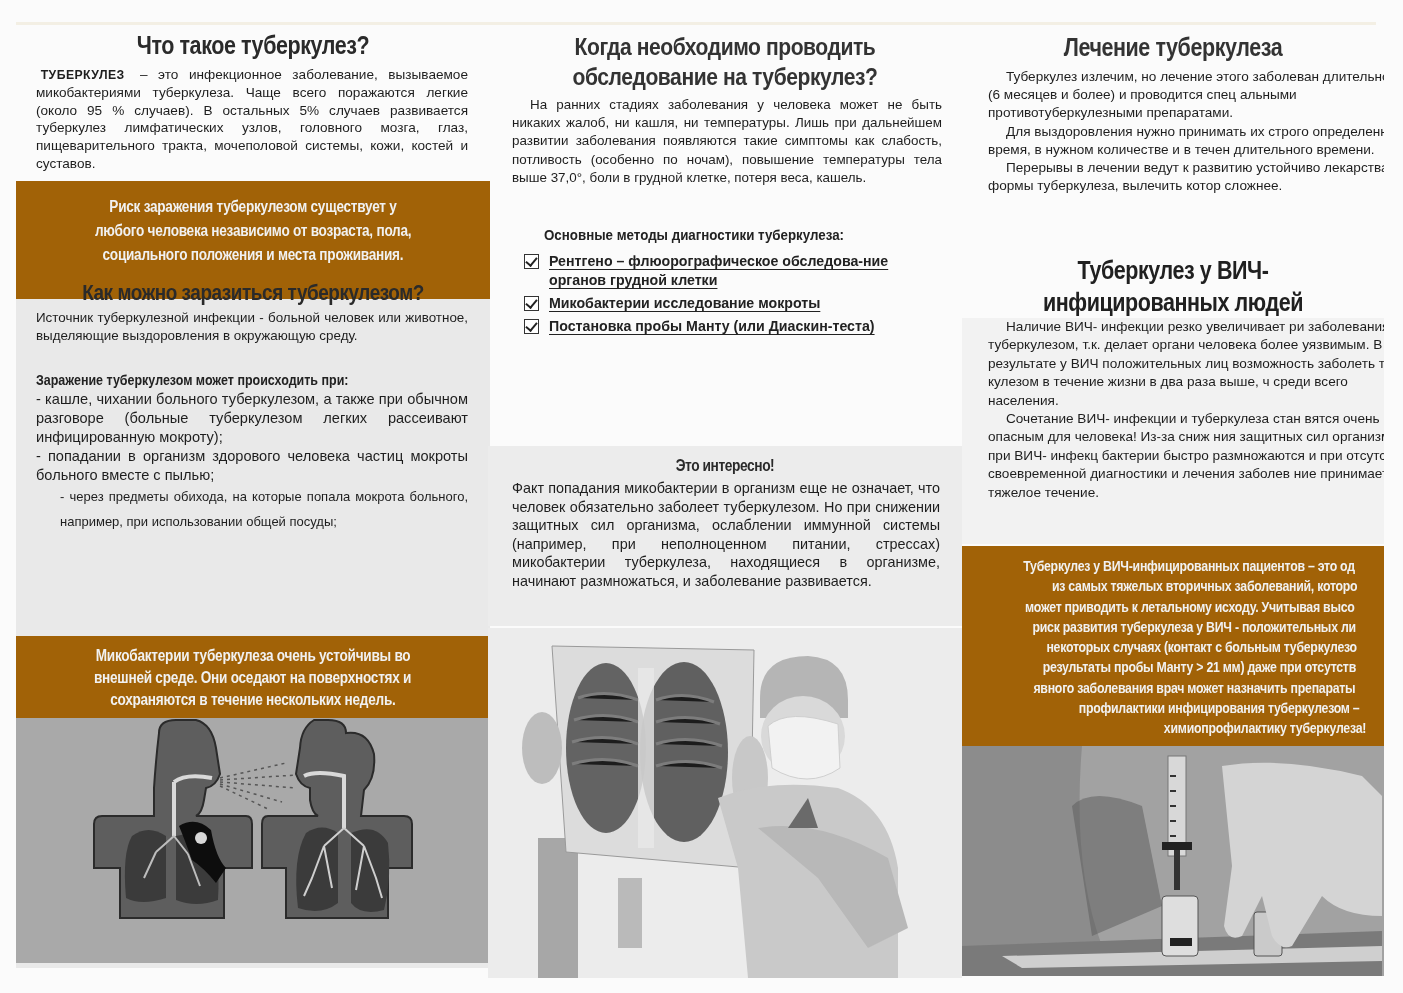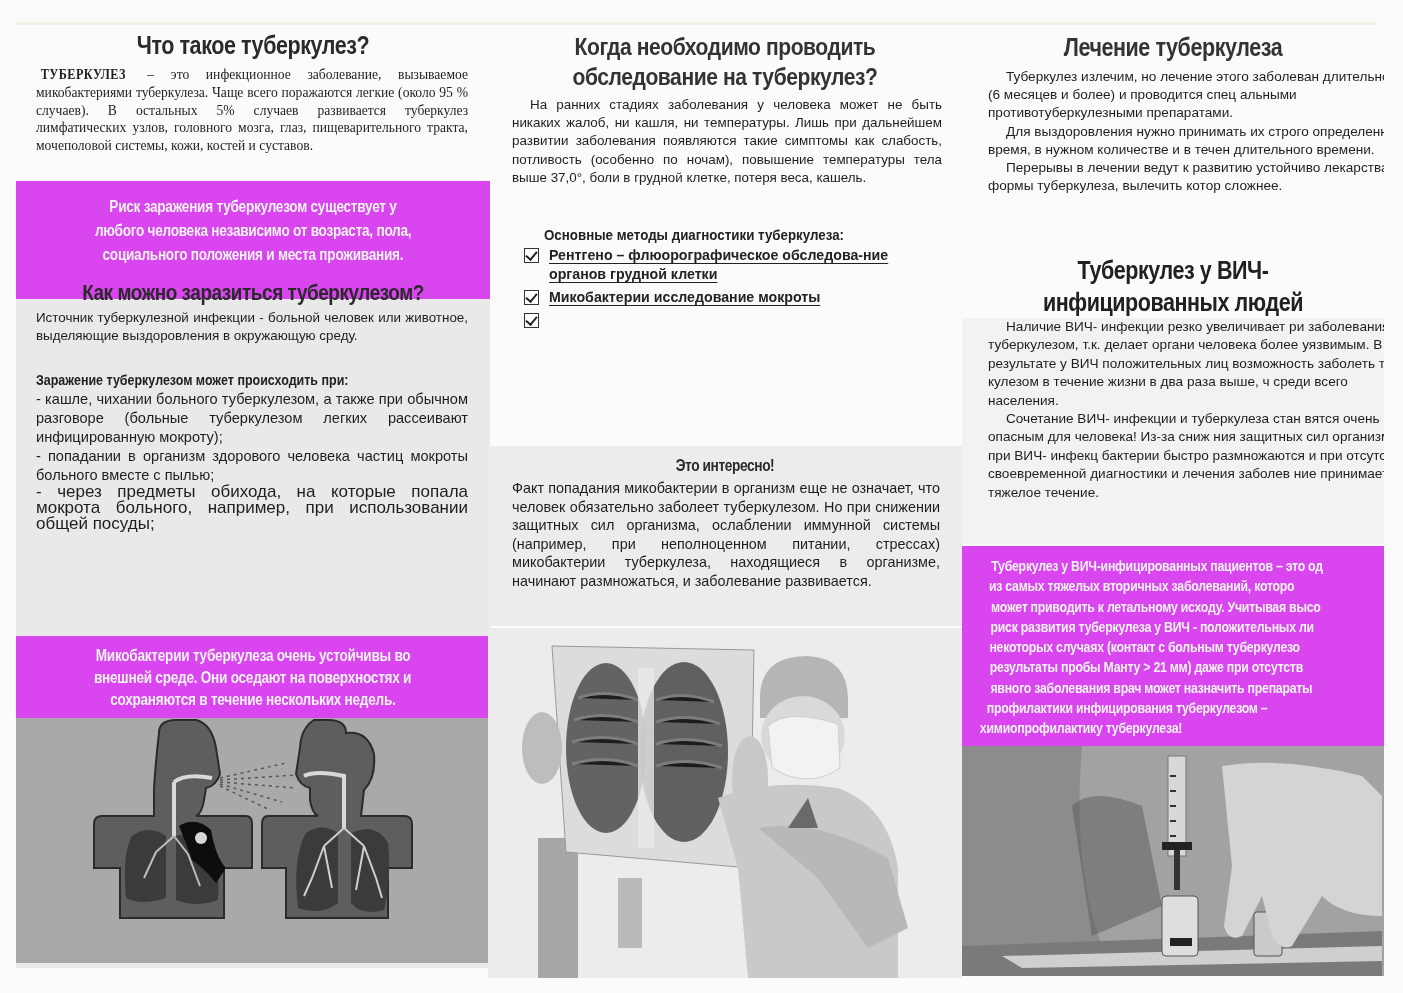--- a/index.html
+++ b/index.html
@@ -19,31 +19,31 @@
       font-weight: bold; text-align: center; color: #2a2a2a;
       letter-spacing: -0.5px; transform: scaleX(0.86); transform-origin: center;
       white-space: nowrap; line-height: 1.05;
     }
     .body-text { font-size: 14.2px; line-height: 18.2px; text-align: justify; color: #1e1e1e; }
     .body-text.narrow { font-size: 13.6px; line-height: 17.8px; }
     .indent { text-indent: 18px; }
     .lead-bold { font-weight: bold; letter-spacing: 0.5px; transform: scaleX(0.9); display: inline-block; }
 
     .banner {
-      background: #d946ef; color: #f1f1f1; font-weight: bold; text-align: center;
+      background: #a16207; color: #f1f1f1; font-weight: bold; text-align: center;
       font-size: 15.5px; line-height: 21px; padding: 8px 10px;
       letter-spacing: -0.3px;
     }
     .banner span.sq { display: inline-block; transform: scaleX(0.85); white-space: nowrap; }
 
     .grey-area { background: #d6d6d6; }
 
     .subhead-bold { font-weight: bold; font-size: 14.5px; transform: scaleX(0.86); transform-origin: left; white-space: nowrap; display:block; color:#222; }
 
-    .check-list { list-style: none; }
+    .check-list { list-style: none; margin-top: 6px; }
     .check-item { display: flex; align-items: flex-start; font-size: 14.2px; line-height: 19px; font-weight: bold; color: #222; margin-bottom: 4px; }
     .check-box { width: 15px; height: 15px; border: 1.6px solid #333; margin: 2px 10px 0 0; flex-shrink: 0; position: relative; background: #fff; }
     .check-box::after { content: ""; position: absolute; left: 3px; top: 0px; width: 5px; height: 9px; border-right: 2px solid #222; border-bottom: 2px solid #222; transform: rotate(40deg); }
     .check-label { text-decoration: underline; text-underline-offset: 3px; }
 
     .illu { position: absolute; }
     .noise {
       background-image:
         radial-gradient(circle at 20% 30%, rgba(0,0,0,0.05) 1px, transparent 1px),
         radial-gradient(circle at 70% 60%, rgba(0,0,0,0.05) 1px, transparent 1px);
@@ -52,40 +52,40 @@
   </style>
 </head>
 <body>
 
 <div class="sheet">
   <div class="top-strip"></div>
 
   <section class="panel p1">
     <div style="position:absolute;left:0;top:0;width:474px;height:150px;background:#fbfbfb;"></div>
     <h1 class="heading" style="position:absolute;left:0;top:4px;width:474px;font-size:25px;">Что такое туберкулез?</h1>
-    <p class="body-text narrow" style="position:absolute;left:20px;top:38px;width:432px;font-family:Liberation Serif, serif;">
+    <p class="body-text narrow" style="position:absolute;left:20px;top:38px;width:432px;">
       <span class="lead-bold">ТУБЕРКУЛЕЗ</span><span> – это инфекционное заболевание, вызываемое микобактериями туберкулеза. Чаще всего поражаются легкие (около 95 % случаев). В остальных 5% случаев развивается туберкулез лимфатических узлов, головного мозга, глаз, пищеварительного тракта, мочеполовой системы, кожи, костей и суставов.</span>
     </p>
 
     <div class="banner" style="position:absolute;left:0;top:153px;width:474px;height:118px;padding-top:14px;font-size:16px;line-height:24px;">
       <span class="sq">Риск заражения туберкулезом существует у</span><br>
       <span class="sq">любого человека независимо от возраста, пола,</span><br>
       <span class="sq">социального положения и места проживания.</span>
     </div>
 
     <div class="grey-area noise" style="position:absolute;left:0;top:271px;width:474px;height:690px;background:#e9e9e9;"></div>
     <h2 class="heading" style="position:absolute;left:0;top:253px;width:474px;font-size:22px;">Как можно заразиться туберкулезом?</h2>
     <p class="body-text narrow" style="position:absolute;left:20px;top:281px;width:432px;font-size:13.4px;line-height:18px;">Источник туберкулезной инфекции - больной человек или животное, выделяющие выздоровления в окружающую среду.</p>
 
     <span class="subhead-bold" style="position:absolute;left:20px;top:344px;">Заражение туберкулезом может происходить при:</span>
 
     <div style="position:absolute;left:20px;top:362px;width:432px;">
       <p class="body-text" style="font-size:14.6px;line-height:19px;">-  кашле, чихании больного туберкулезом, а также при обычном разговоре (больные туберкулезом легких рассеивают инфицированную мокроту);</p>
       <p class="body-text" style="font-size:14.6px;line-height:18.5px;">- попадании в организм здорового человека частиц мокроты больного вместе с пылью;</p>
-      <p class="body-text" style="font-size:17px;line-height:16px;">- через предметы обихода, на которые попала мокрота больного, например, при использовании общей посуды;</p>
+      <p class="body-text" style="font-size:13px;line-height:25px;margin-left:24px;">- через предметы обихода, на которые попала мокрота больного, например, при использовании общей посуды;</p>
     </div>
 
     <div class="banner" style="position:absolute;left:0;top:608px;width:474px;height:82px;padding-top:9px;font-size:16px;line-height:22px;">
       <span class="sq">Микобактерии туберкулеза очень устойчивы во</span><br>
       <span class="sq">внешней среде. Они оседают на поверхностях и</span><br>
       <span class="sq">сохраняются в течение нескольких недель.</span>
     </div>
 
     <div class="illu noise" style="left:0;top:690px;width:474px;height:245px;background:#a9a9a9;">
       <svg width="474" height="245" viewBox="0 0 474 245">
@@ -131,20 +131,21 @@
       <li class="check-item">
         <span class="check-box"></span>
         <span class="check-label" style="width:380px;">Рентгено – флюорографическое обследова-ние органов грудной клетки</span>
       </li>
       <li class="check-item">
         <span class="check-box"></span>
         <span class="check-label">Микобактерии  исследование  мокроты</span>
       </li>
       <li class="check-item">
         <span class="check-box"></span>
+        <span class="check-label">Постановка пробы Манту (или Диаскин-теста)</span>
       </li>
     </ul>
 
 
     <div class="noise" style="position:absolute;left:0;top:418px;width:474px;height:180px;background:#ececec;"></div>
     <h3 class="heading" style="position:absolute;left:0;top:430px;width:474px;font-size:16px;">Это интересно!</h3>
     <p class="body-text" style="position:absolute;left:24px;top:451px;width:428px;font-size:14.4px;line-height:18.6px;">Факт попадания микобактерии в организм еще не означает, что человек  обязательно заболеет туберкулезом. Но при снижении защитных сил организма, ослаблении иммунной системы (например, при неполноценном питании, стрессах) микобактерии туберкулеза, находящиеся в организме, начинают размножаться, и заболевание развивается.</p>
 
     <div class="illu noise" style="left:0;top:600px;width:474px;height:350px;background:#e4e4e4;">
       <svg width="474" height="350" viewBox="0 0 474 350">
@@ -192,21 +193,21 @@
       <span>Туберкулез у ВИЧ-</span><br>
       <span>инфицированных людей</span>
     </h2>
 
     <div class="noise" style="position:absolute;left:0;top:290px;width:422px;height:226px;background:#f2f2f2;"></div>
     <div style="position:absolute;left:26px;top:290px;width:420px;">
       <p class="body-text narrow indent" style="text-align:left;font-size:13.6px;line-height:18.4px;">Наличие ВИЧ- инфекции резко увеличивает ри заболевания туберкулезом, т.к. делает органи человека более уязвимым. В результате у ВИЧ положительных лиц возможность заболеть тубе кулезом в течение жизни в два раза выше, ч среди всего населения.</p>
       <p class="body-text narrow indent" style="text-align:left;font-size:13.6px;line-height:18.4px;">Сочетание ВИЧ- инфекции и туберкулеза стан вятся очень опасным для человека! Из-за сниж ния защитных сил организма при ВИЧ- инфекц бактерии быстро размножаются и при отсутств своевременной диагностики и лечения заболев ние принимает тяжелое течение.</p>
     </div>
 
-    <div class="banner" style="position:absolute;left:0;top:518px;width:422px;height:200px;padding:10px 0 4px 0;font-size:14.5px;line-height:20.3px;text-align:left;white-space:nowrap;">
+    <div class="banner" style="position:absolute;left:0;top:518px;width:422px;height:200px;padding:10px 0 4px 0;font-size:14.5px;line-height:20.3px;text-align:right;white-space:nowrap;">
       <span class="sq">Туберкулез у ВИЧ-инфицированных пациентов – это од</span><br>
       <span class="sq">из самых тяжелых вторичных заболеваний, которо</span><br>
       <span class="sq">может приводить к летальному исходу. Учитывая высо</span><br>
       <span class="sq">риск развития туберкулеза у ВИЧ - положительных ли</span><br>
       <span class="sq">некоторых случаях (контакт с больным туберкулезо</span><br>
       <span class="sq">результаты пробы Манту &gt; 21 мм) даже при отсутств</span><br>
       <span class="sq">явного заболевания врач может назначить препараты</span><br>
       <span class="sq">профилактики инфицирования туберкулезом –</span><br>
       <span class="sq">химиопрофилактику туберкулеза!</span>
     </div>

